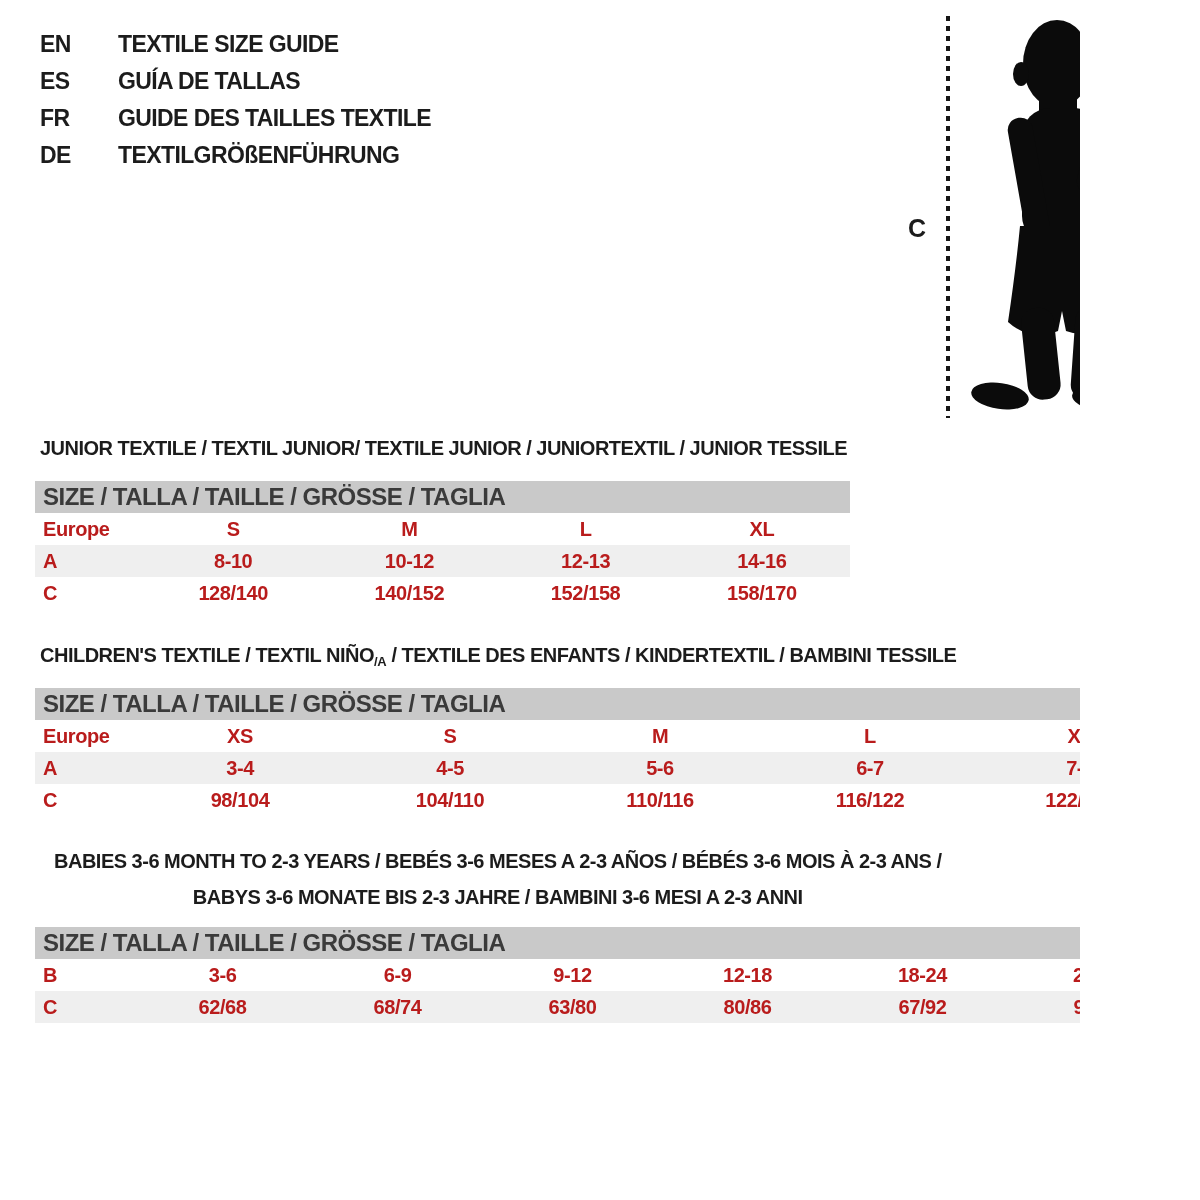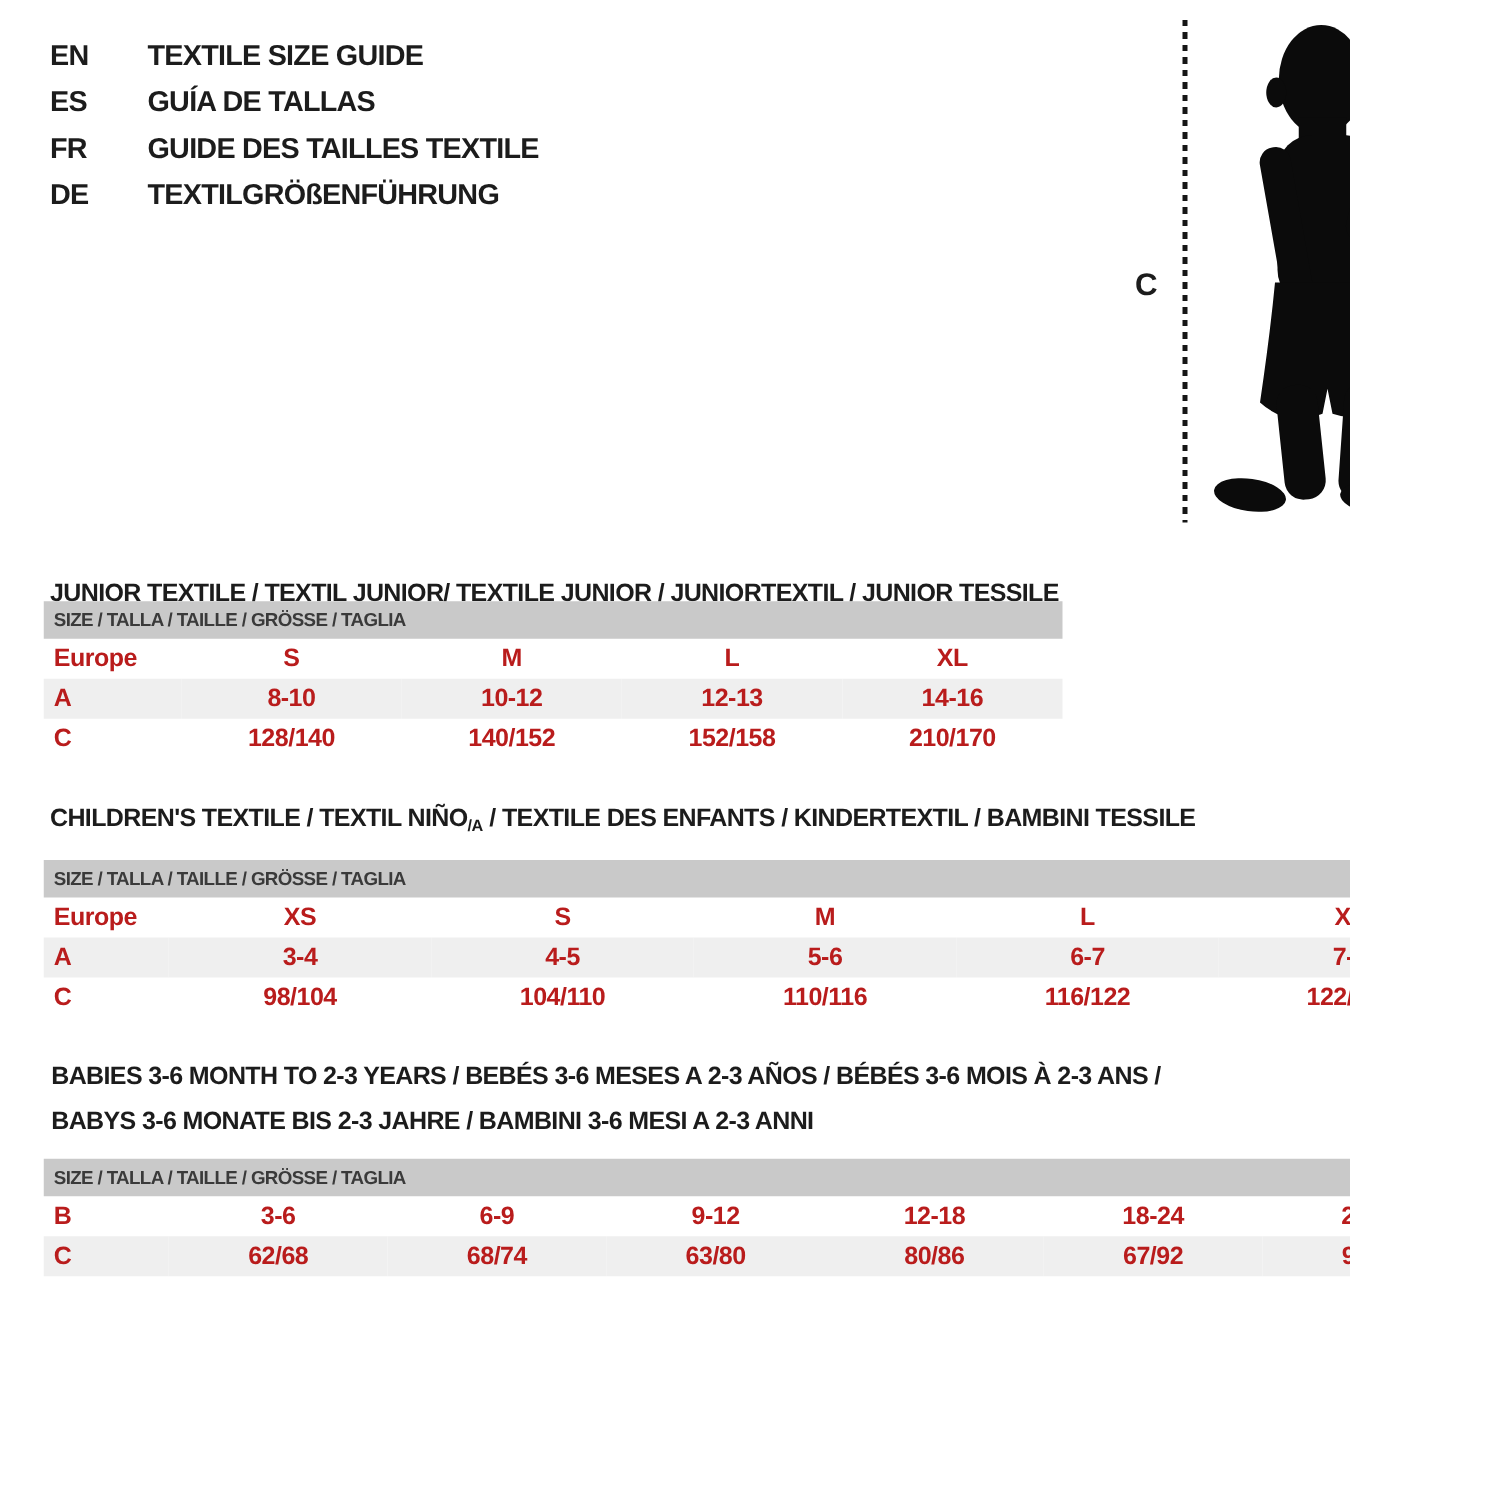--- a/index.html
+++ b/index.html
@@ -36,38 +36,38 @@
     font-size: 25px; font-weight: bold;
   }
   .toddler { position: absolute; left: 962px; top: 12px; }
 
   
   .sec-title {
     position: absolute;
     font-size: 20px; font-weight: bold; letter-spacing: -0.5px;
     white-space: nowrap;
   }
-  .junior-title   { left: 40px; top: 437px; margin-top: 27px; }
+  .junior-title   { left: 40px; top: 437px; }
   .children-title { left: 40px; top: 644px; }
-  .babies-title   { left: 41px; top: 843px; line-height: 36px; }
+  .babies-title   { left: 54px; top: 843px; line-height: 36px; text-align: center; }
   .ssub { font-size: 13px; vertical-align: -4px; letter-spacing: -0.3px; }
 
   
   table.size-table {
     position: absolute;
     border-collapse: collapse; table-layout: fixed;
   }
   .junior-table   { left: 35px; top: 481px; width: 815px; }
   .children-table { left: 35px; top: 688px; width: 1150px; }
   .babies-table   { left: 35px; top: 927px; width: 1150px; }
 
   th.size-head {
     background: var(--header-bar, #c9c9c9);
     color: var(--header-text, #3a3a3a);
-    font-size: 15px; font-weight: bold; letter-spacing: -0.5px;
+    font-size: 24px; font-weight: bold; letter-spacing: -0.5px;
     text-align: left; height: 30px; padding: 2px 8px;
   }
   .size-table td {
     font-size: 20px; font-weight: bold; letter-spacing: -0.4px;
     height: 32px; text-align: center; padding: 2px 4px;
     color: #b91c1c;
   }
   .size-table td.lbl { text-align: left; padding-left: 8px; }
   .size-table tr.alt { background: var(--alt-row, #efefef); }
 
@@ -158,21 +158,21 @@
         <td>8-10</td>
         <td>10-12</td>
         <td>12-13</td>
         <td>14-16</td>
       </tr>
       <tr>
         <td class="lbl">C</td>
         <td>128/140</td>
         <td>140/152</td>
         <td>152/158</td>
-        <td>210/170</td>
+        <td>158/170</td>
       </tr>
     </tbody>
   </table>
 
   <div class="sec-title children-title"><span>CHILDREN'S TEXTILE / TEXTIL NIÑO</span><span class="ssub">/A</span><span> / TEXTILE DES ENFANTS / KINDERTEXTIL / BAMBINI TESSILE</span></div>
   <table class="size-table children-table">
     <colgroup>
       <col style="width:8.7%">
         <col style="width:18.26%">
         <col style="width:18.26%">

